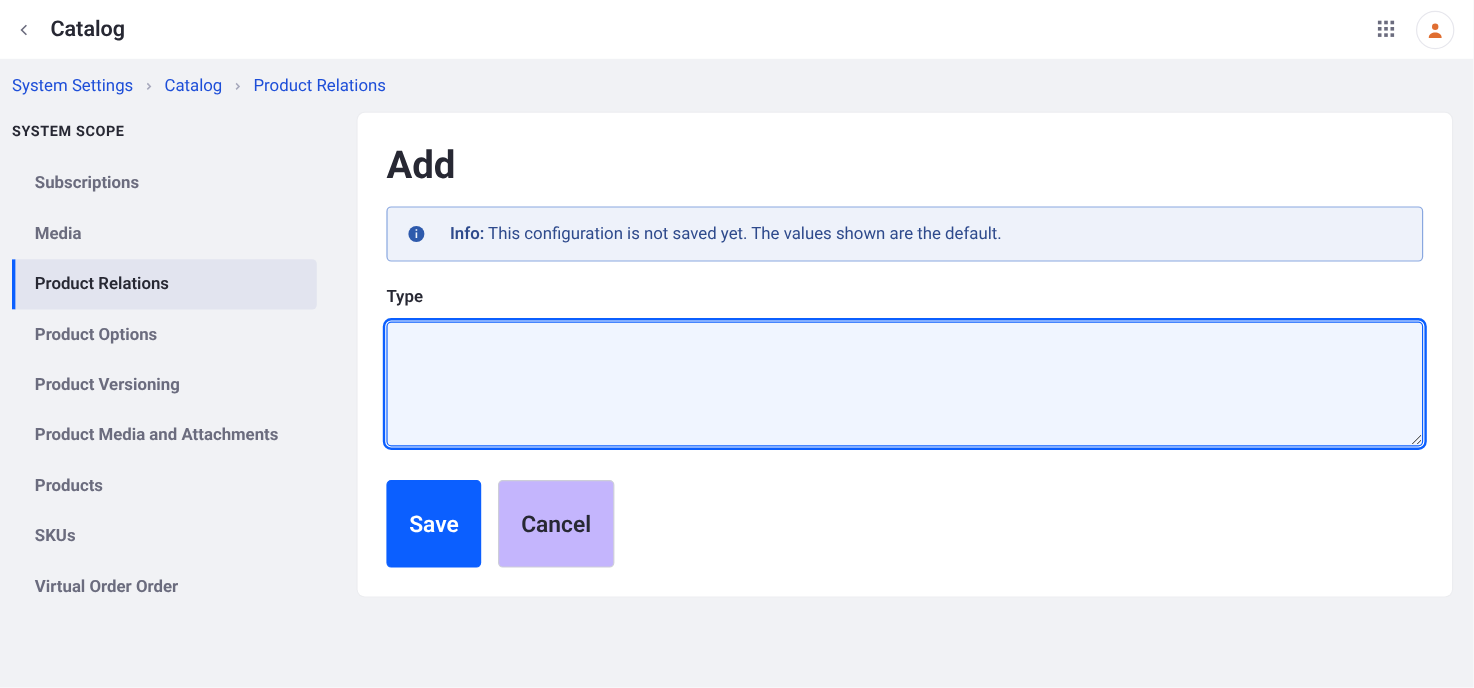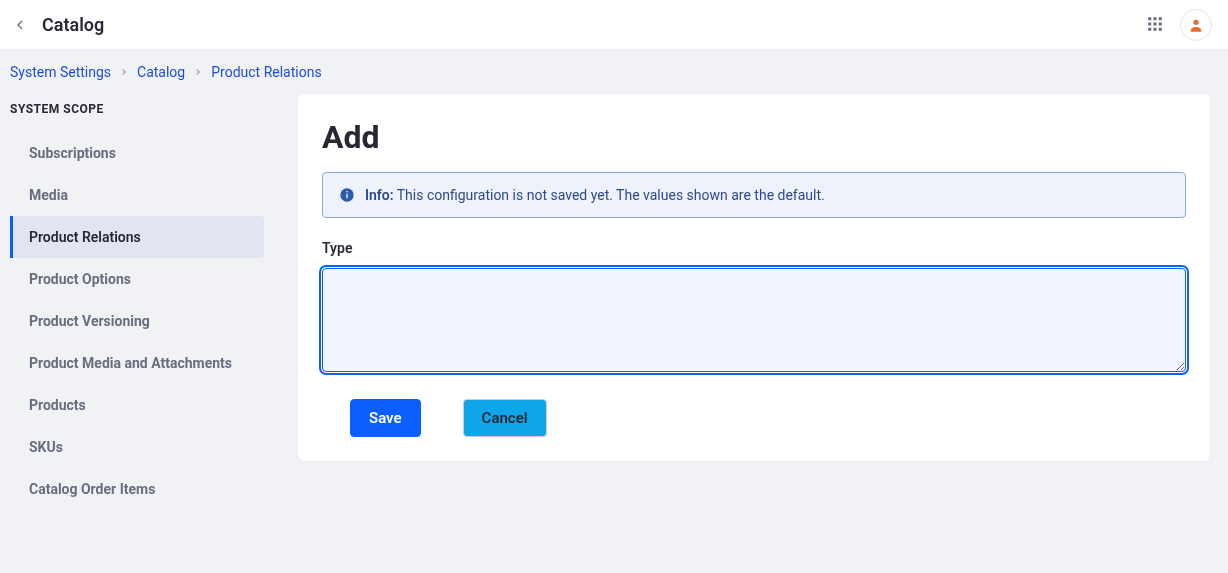--- a/index.html
+++ b/index.html
@@ -141,21 +141,21 @@
       margin-bottom: 16px;
     }
 
     .alert {
       background: #eef2fa;
       border: 1px solid #89a7e0;
       border-radius: 4px;
       padding: 14px 16px;
       display: flex;
       align-items: flex-start;
-      gap: 10px;
+      gap: 20px;
       color: #2e4a8c;
       margin-bottom: 22px;
     }
     .alert svg {
       width: 16px;
       height: 16px;
       color: #2e5aac;
       flex-shrink: 0;
     }
     .alert-label {
@@ -185,34 +185,33 @@
       font-size: 14px;
       resize: both;
     }
     .form-actions {
       display: flex;
       gap: 14px;
       margin-top: 24px;
     }
     .btn {
       font-family: inherit;
-      font-size: 15px;
-      font-weight: 600;
-      padding: 9px 18px;
+      font-size: 19px;
+      font-weight: 600;
+      padding: 24px 18px;
       border-radius: 4px;
       cursor: pointer;
-      margin-left: 28px;
     }
     .btn-primary {
       background: #0b5fff;
       color: #ffffff;
       border: 1px solid #0b5fff;
     }
     .btn-secondary {
-      background: #0ea5e9;
+      background: #c4b5fd;
       color: #272833;
       border: 1px solid #cdced9;
     }
   </style>
 </head>
 <body>
 
 <div class="top-header">
   <div class="top-header-left">
     <span class="back-chevron">
@@ -266,21 +265,21 @@
   <nav class="sidebar">
     <div class="sidebar-heading">SYSTEM SCOPE</div>
     <div class="sidebar-item"><span>Subscriptions</span></div>
     <div class="sidebar-item"><span>Media</span></div>
     <div class="sidebar-item active"><span>Product Relations</span></div>
     <div class="sidebar-item"><span>Product Options</span></div>
     <div class="sidebar-item"><span>Product Versioning</span></div>
     <div class="sidebar-item"><span>Product Media and Attachments</span></div>
     <div class="sidebar-item"><span>Products</span></div>
     <div class="sidebar-item"><span>SKUs</span></div>
-    <div class="sidebar-item"><span>Catalog Order Items</span></div>
+    <div class="sidebar-item"><span>Virtual Order Order</span></div>
   </nav>
 
   <div class="content-area">
     <div class="content-card">
       <h1 class="page-title">Add</h1>
 
       <div class="alert">
         <svg viewBox="0 0 24 24" fill="currentColor">
           <circle cx="12" cy="12" r="10"></circle>
             <rect x="11" y="10" width="2" height="7" fill="#eef2fa"></rect>

